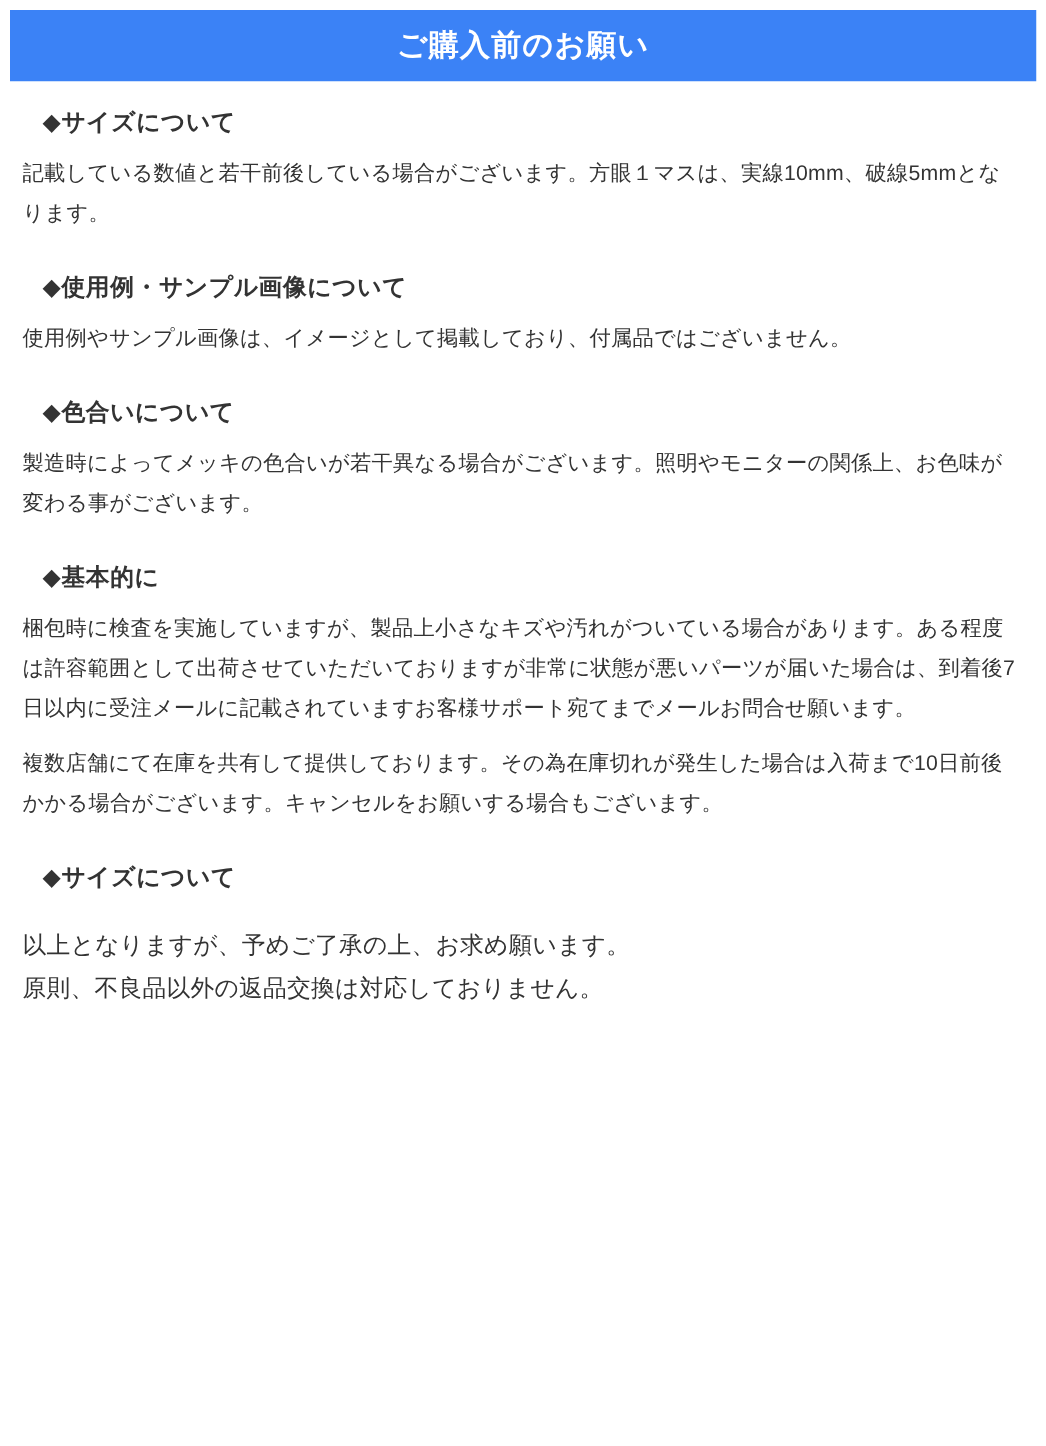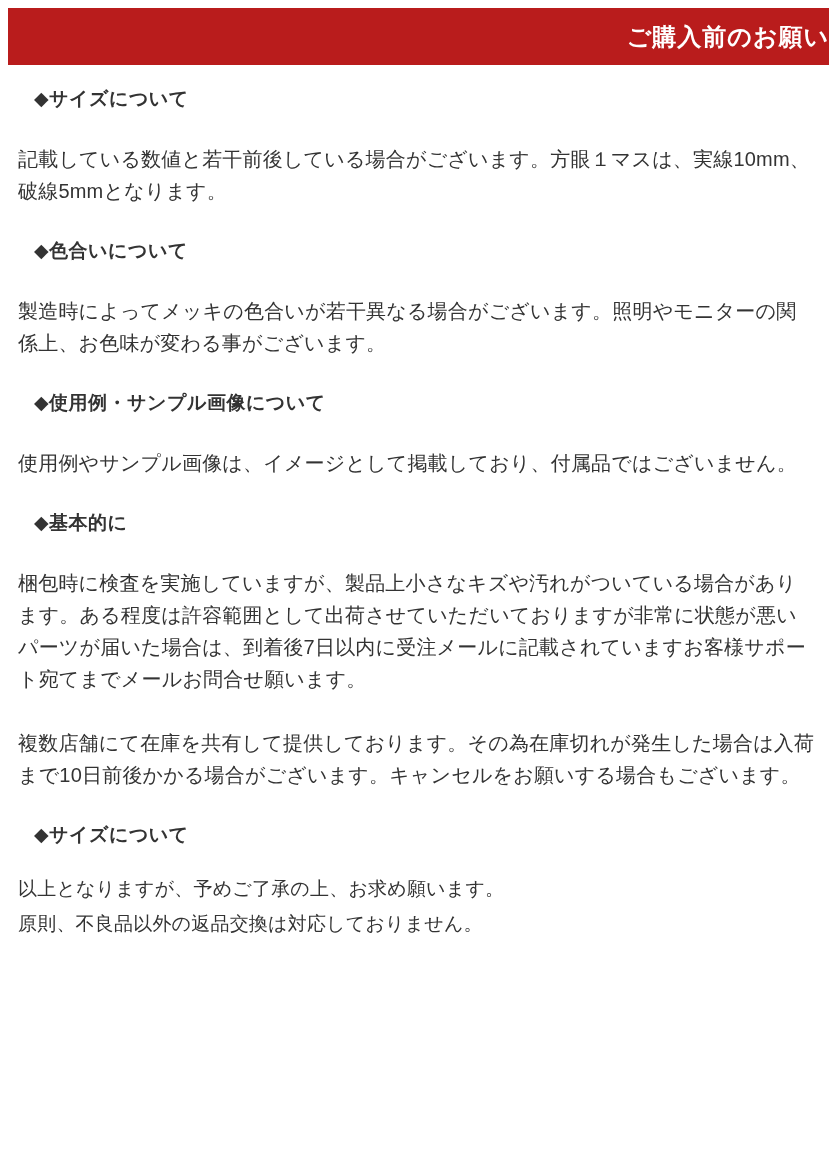--- a/index.html
+++ b/index.html
@@ -13,24 +13,24 @@
     height: 1157px;
     margin: 0 auto;
     background: #ffffff;
     overflow: hidden;
     box-sizing: border-box;
     padding-top: 8px;
   }
   .banner {
     margin: 0 8px;
     height: 57px;
-    background: #b91c1c;
+    background: #3b82f6;
     display: flex;
     align-items: center;
-    justify-content: flex-end;
+    justify-content: center;
   }
   .banner .banner-title {
     color: #ffffff;
     font-size: 24px;
     font-weight: bold;
     letter-spacing: 1px;
     line-height: 1;
   }
   .content {
     box-sizing: border-box;
@@ -43,23 +43,23 @@
     color: #333333;
     margin: 32px 0 0 0;
     padding-left: 16px;
     line-height: 24px;
     letter-spacing: 0.5px;
   }
   .section.first h3 {
     margin-top: 22px;
   }
   .section p {
-    font-size: 20px;
+    font-size: 17px;
     line-height: 32px;
-    margin: 32px 0 0 0;
+    margin: 12px 0 0 0;
     color: #333333;
     white-space: pre-line;
     letter-spacing: 0.2px;
   }
   .closing {
     margin-top: 24px;
     font-size: 19px;
     line-height: 35px;
     color: #333333;
     letter-spacing: 0.2px;
@@ -75,27 +75,27 @@
   </div>
 
   <div class="content">
 
     <div class="section first">
       <h3>◆サイズについて</h3>
       <p>記載している数値と若干前後している場合がございます。方眼１マスは、実線10mm、破線5mmとなります。</p>
     </div>
 
     <div class="section">
-      <h3>◆色合いについて</h3>
-      <p>製造時によってメッキの色合いが若干異なる場合がございます。照明やモニターの関係上、お色味が変わる事がございます。</p>
+      <h3>◆使用例・サンプル画像について</h3>
+      <p>使用例やサンプル画像は、イメージとして掲載しており、付属品ではございません。</p>
     </div>
 
     <div class="section">
-      <h3>◆使用例・サンプル画像について</h3>
-      <p>使用例やサンプル画像は、イメージとして掲載しており、付属品ではございません。</p>
+      <h3>◆色合いについて</h3>
+      <p>製造時によってメッキの色合いが若干異なる場合がございます。照明やモニターの関係上、お色味が変わる事がございます。</p>
     </div>
 
     <div class="section">
       <h3>◆基本的に</h3>
       <p>梱包時に検査を実施していますが、製品上小さなキズや汚れがついている場合があります。ある程度は許容範囲として出荷させていただいておりますが非常に状態が悪いパーツが届いた場合は、到着後7日以内に受注メールに記載されていますお客様サポート宛てまでメールお問合せ願います。</p>
     </div>
 
     <div class="section">
       <p>複数店舗にて在庫を共有して提供しております。その為在庫切れが発生した場合は入荷まで10日前後かかる場合がございます。キャンセルをお願いする場合もございます。</p>
     </div>

